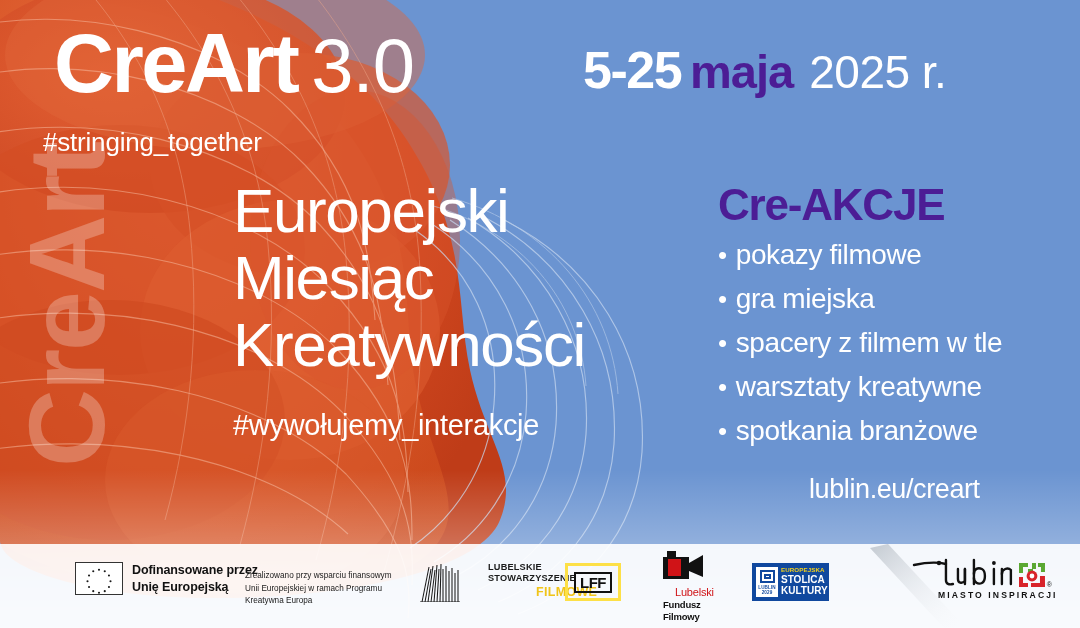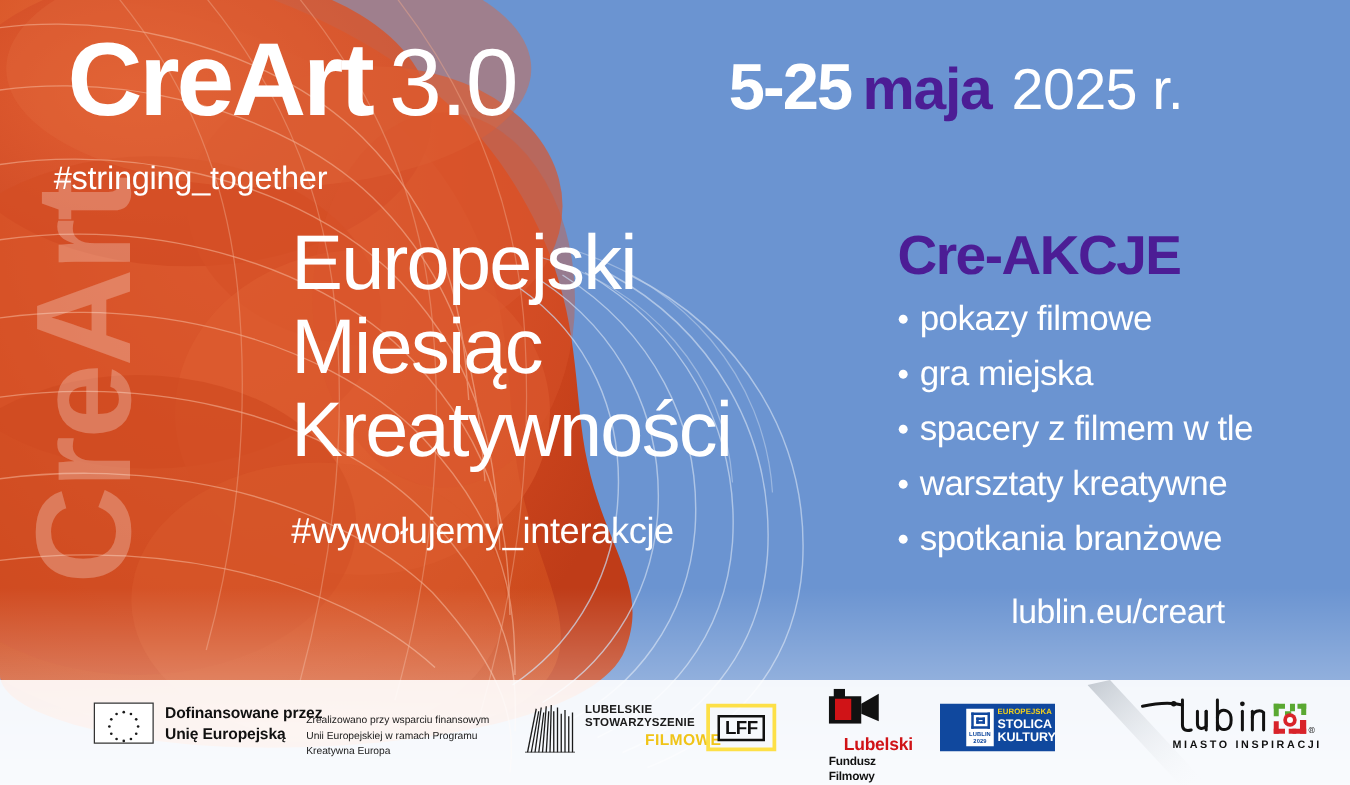--- a/index.html
+++ b/index.html
@@ -128,48 +128,48 @@
     letter-spacing:-.1px;white-space:nowrap;
   }
 
   .eu-note{
     position:absolute;left:245px;top:570px;
     font-size:8.2px;font-weight:400;color:#1a1a1a;line-height:1.55;
     letter-spacing:0px;white-space:nowrap;
   }
 
   
-  .lsf{position:absolute;left:418px;top:560px;display:flex;align-items:center;}
+  .lsf{position:absolute;left:418px;top:560px;display:flex;align-items:center;gap:20px;}
   .lsf-mark{width:44px;height:42px;flex:none;}
   .lsf-text{margin-left:6px;line-height:1.22;white-space:nowrap;}
   .lsf-l1,.lsf-l2{font-size:9.2px;font-weight:700;color:#1a1a1a;letter-spacing:.2px;display:block;}
   .lsf-l3{font-size:12.5px;font-weight:700;color:#f0c419;letter-spacing:.3px;display:block;padding-left:48px;}
 
   
   .lff{position:absolute;left:565px;top:563px;}
   .lff-outer{
     width:56px;height:38px;border:3px solid #fde047;display:flex;align-items:center;justify-content:center;
   }
   .lff-inner{
     border:2px solid #111;padding:1px 4px;font-size:15px;font-weight:700;color:#111;
     letter-spacing:-.5px;line-height:1;
   }
 
   
   .lfund{position:absolute;left:663px;top:551px;}
   .lfund-mark{width:44px;height:28px;position:relative;}
   .lfund-text{margin-top:3px;line-height:1.22;}
-  .lfund-t1{font-size:14px;font-weight:700;color:#d01317;display:block;letter-spacing:-.2px;padding-left:12px;}
+  .lfund-t1{font-size:11px;font-weight:400;color:#d01317;display:block;letter-spacing:-.2px;padding-left:12px;}
   .lfund-t2,.lfund-t3{font-size:9.5px;font-weight:700;color:#111;display:block;letter-spacing:-.2px;}
 
   
   .esk{
     position:absolute;left:752px;top:563px;
-    width:92px;height:38px;background:#10489e;
-    display:flex;align-items:center;padding:3px 21px;
+    width:77px;height:38px;background:#10489e;
+    display:flex;align-items:center;padding:3px 4px;
   }
   .esk-badge{
     width:22px;height:30px;background:#fff;flex:none;
     display:flex;flex-direction:column;align-items:center;justify-content:center;
   }
   .esk-badge-glyph{width:17px;height:16px;}
   .esk-badge-yr{font-size:4.6px;font-weight:700;color:#10489e;line-height:1.1;letter-spacing:.1px;}
   .esk-words{margin-left:3px;line-height:1.12;}
   .esk-w1{font-size:6.2px;font-weight:700;color:#f3d01a;display:block;letter-spacing:.1px;}
   .esk-w2,.esk-w3{font-size:10px;font-weight:700;color:#ffffff;display:block;letter-spacing:0px;}

